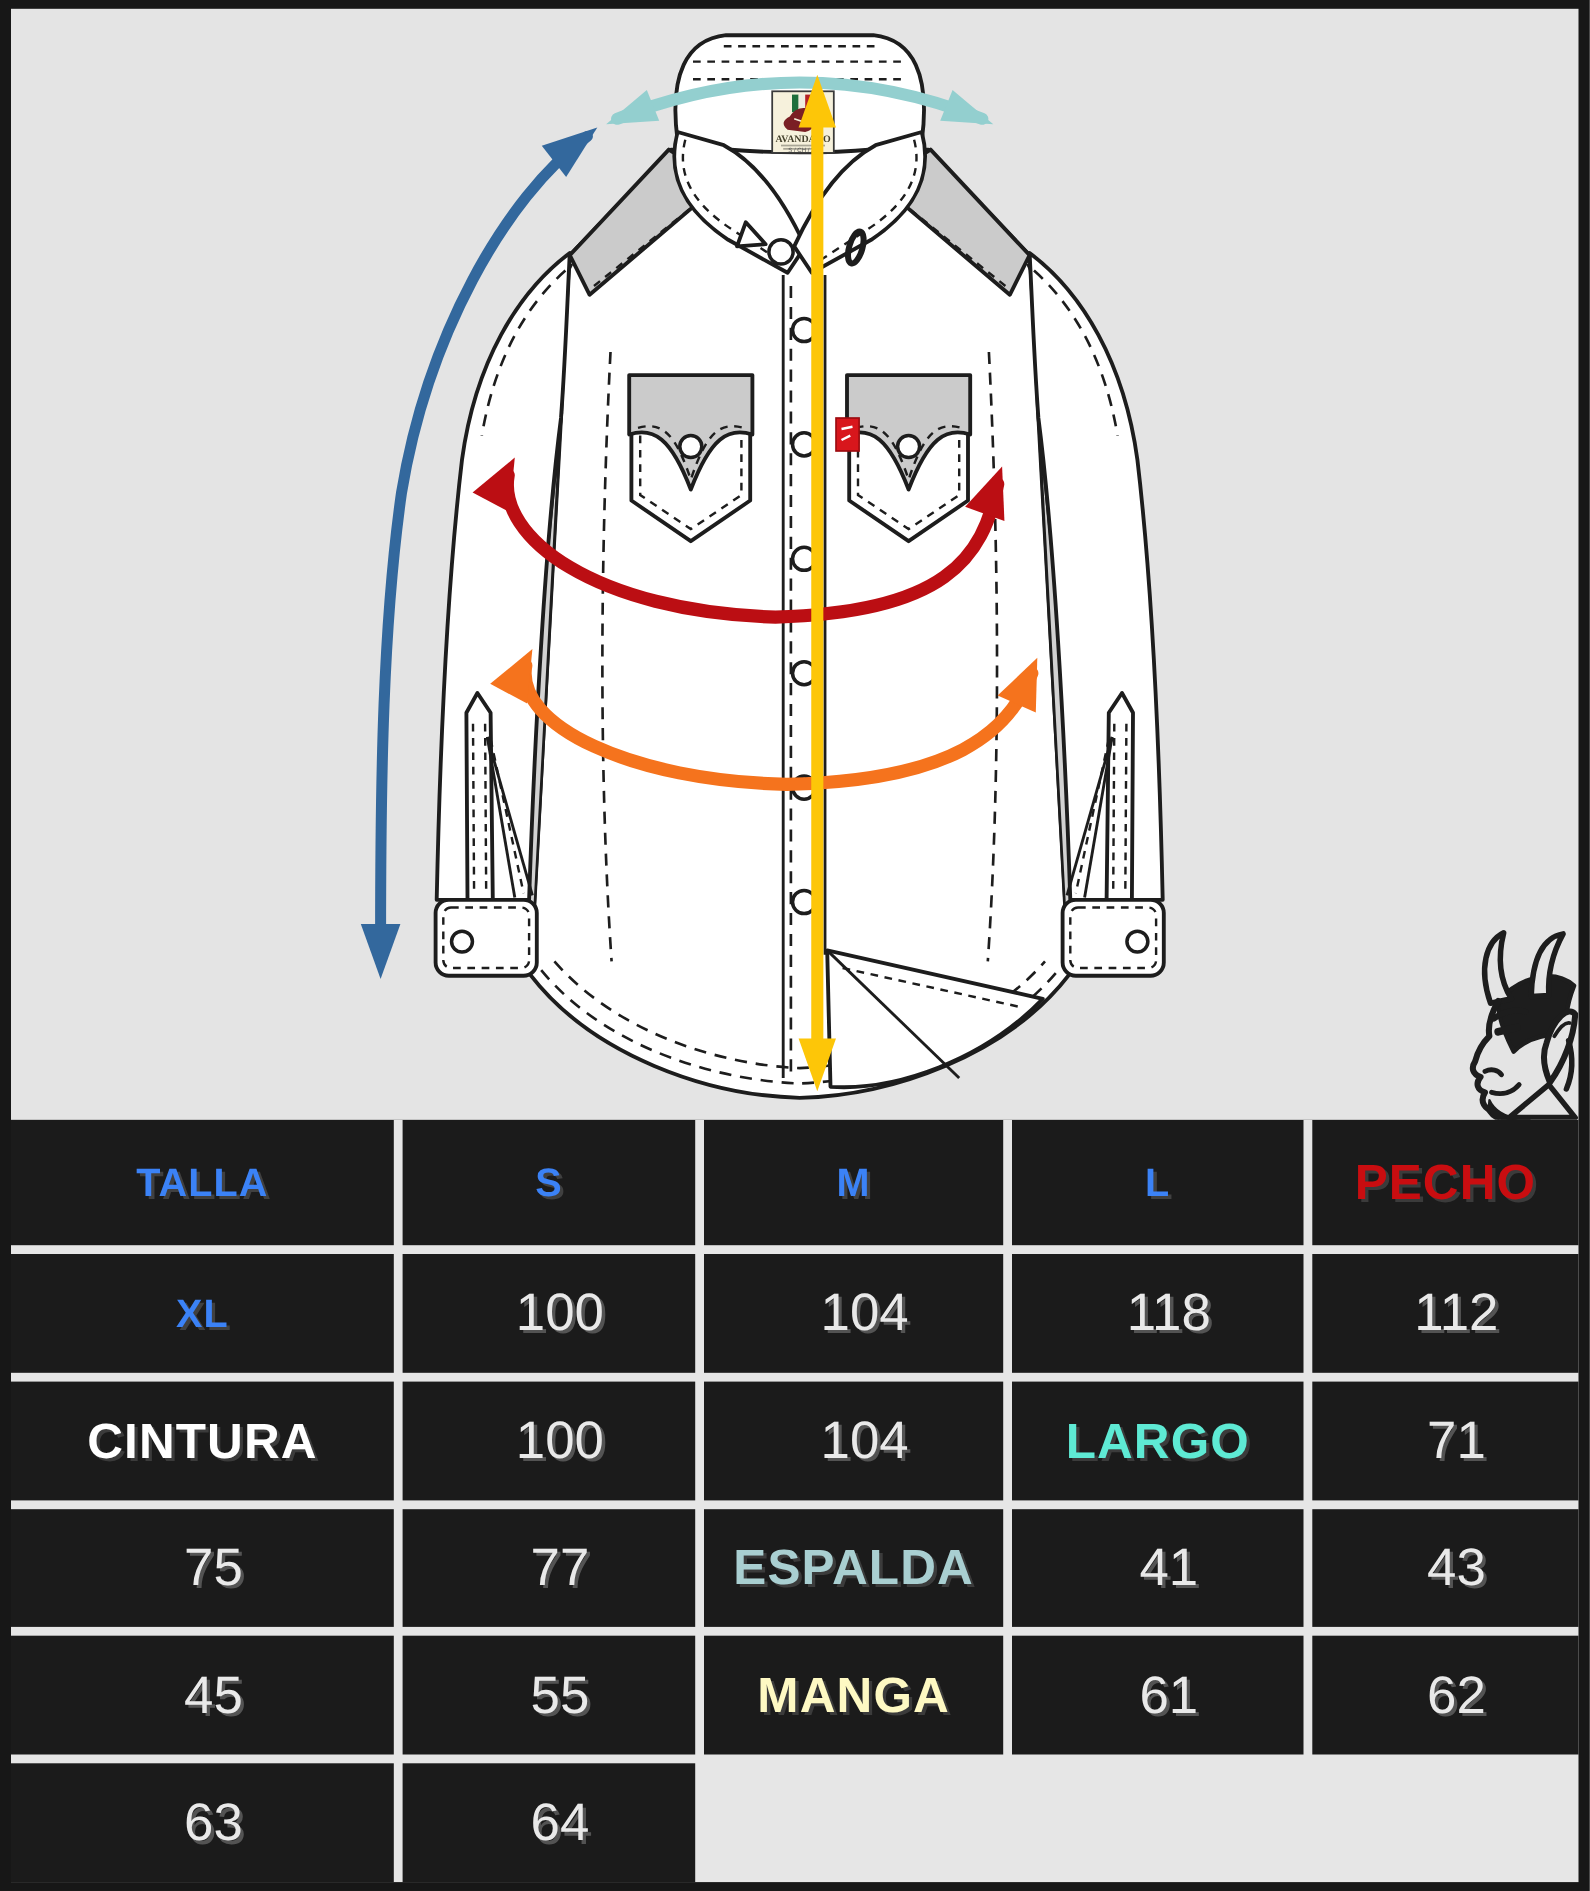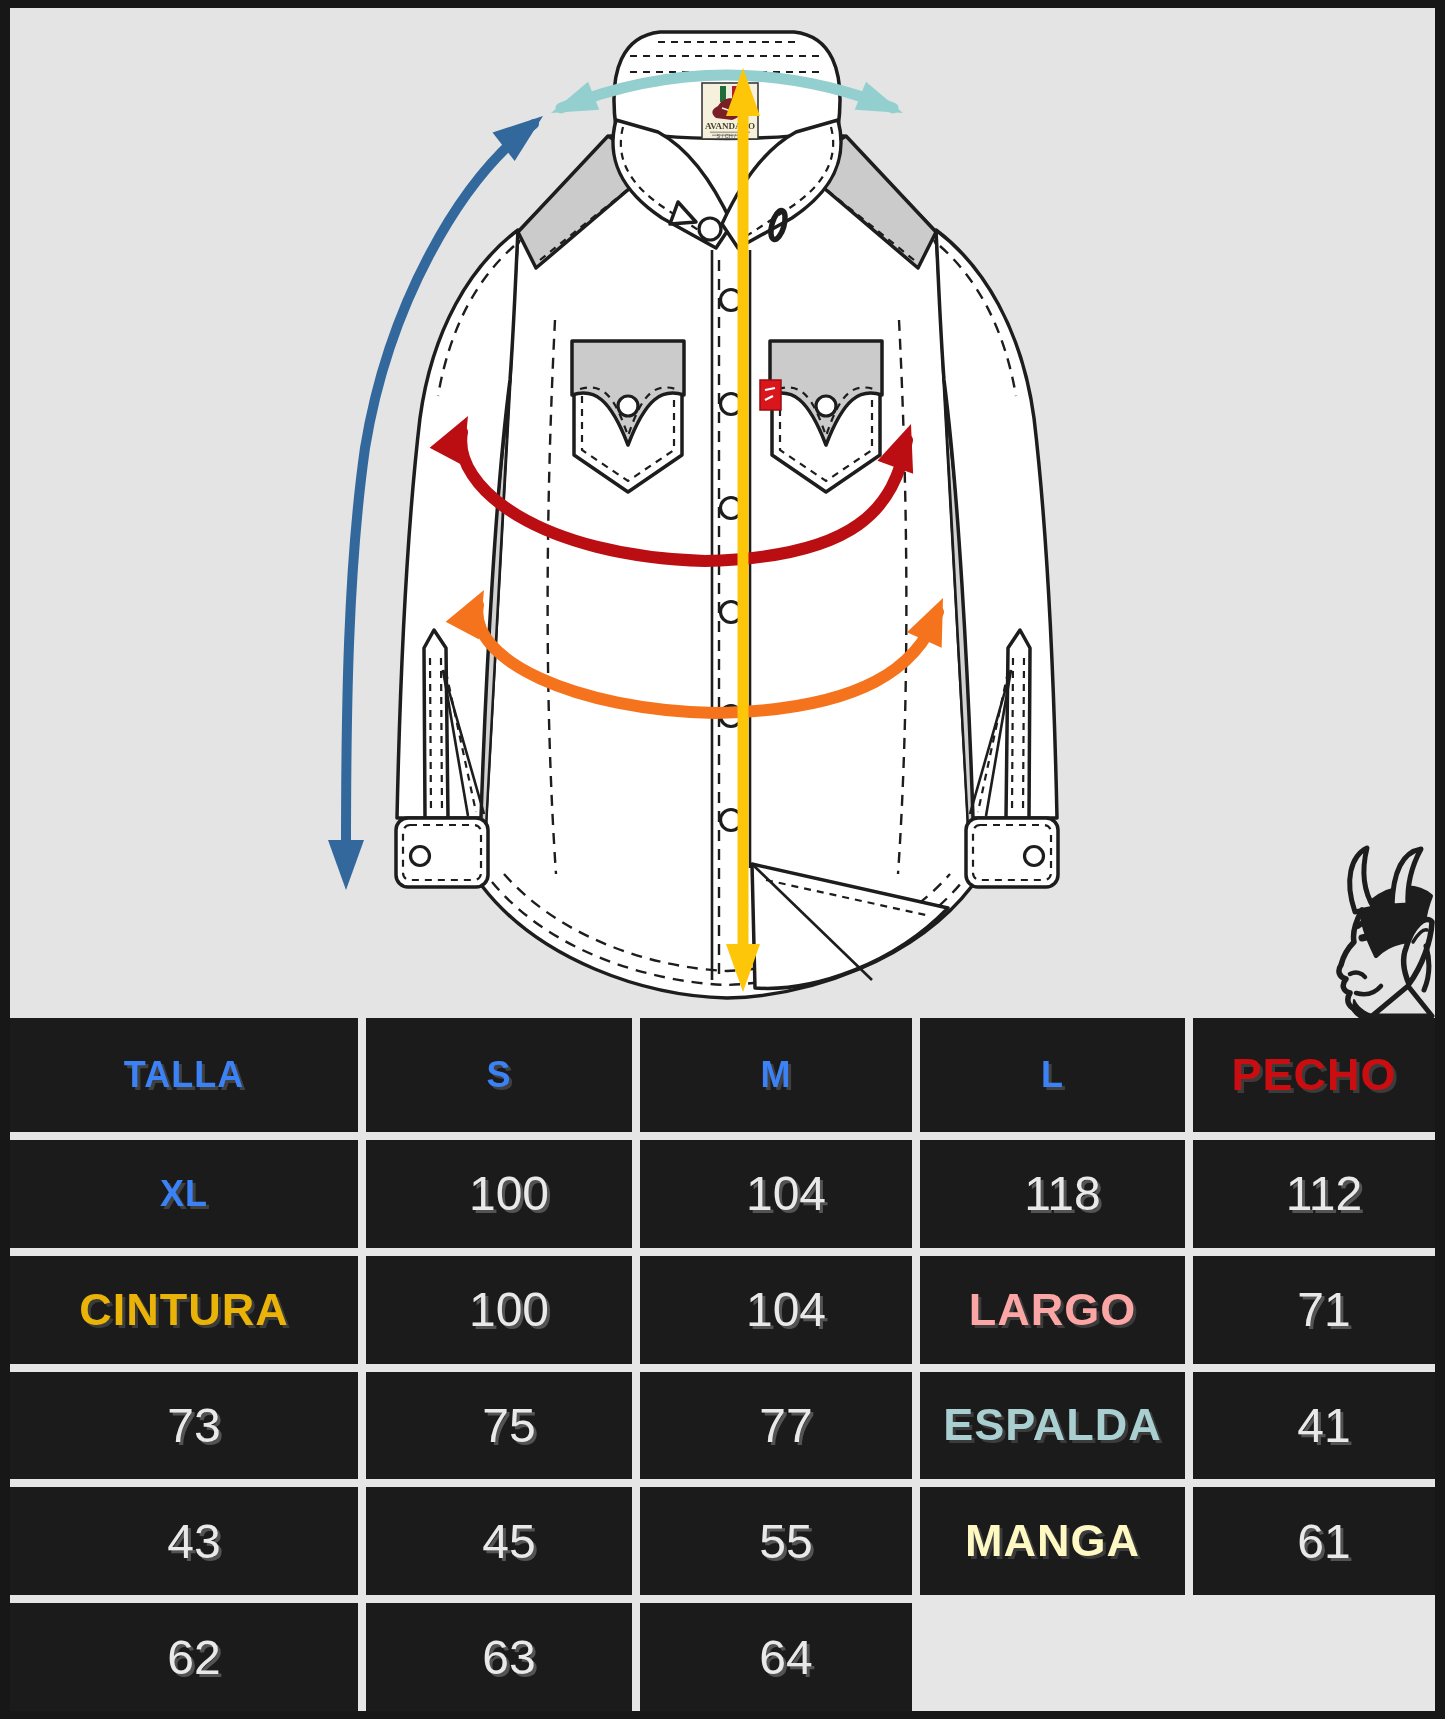--- a/index.html
+++ b/index.html
@@ -259,27 +259,26 @@
     <div class="cell hdr">M</div>
     <div class="cell hdr">L</div>
     <div class="cell lbl" style="color: rgb(201, 13, 16);">PECHO</div>
 
     <div class="cell hdr">XL</div>
     <div class="cell val">100</div>
     <div class="cell val">104</div>
     <div class="cell val">118</div>
     <div class="cell val">112</div>
 
-    <div class="cell lbl" style="color: #eab308; text-align: center;">CINTURA</div>
+    <div class="cell lbl" style="color: #ffffff; text-align: center;">CINTURA</div>
     <div class="cell val">100</div>
     <div class="cell val">104</div>
 
-    <div class="cell lbl" style="color: #fca5a5;">LARGO</div>
+    <div class="cell lbl" style="color: #5eead4;">LARGO</div>
     <div class="cell val">71</div>
-    <div class="cell val">73</div>
     <div class="cell val">75</div>
     <div class="cell val">77</div>
 
     <div class="cell lbl" style="color: rgb(169, 207, 209);">ESPALDA</div>
     <div class="cell val">41</div>
     <div class="cell val">43</div>
     <div class="cell val">45</div>
     <div class="cell val">55</div>
 
     <div class="cell lbl" style="color: #fef9c3;">MANGA</div>

